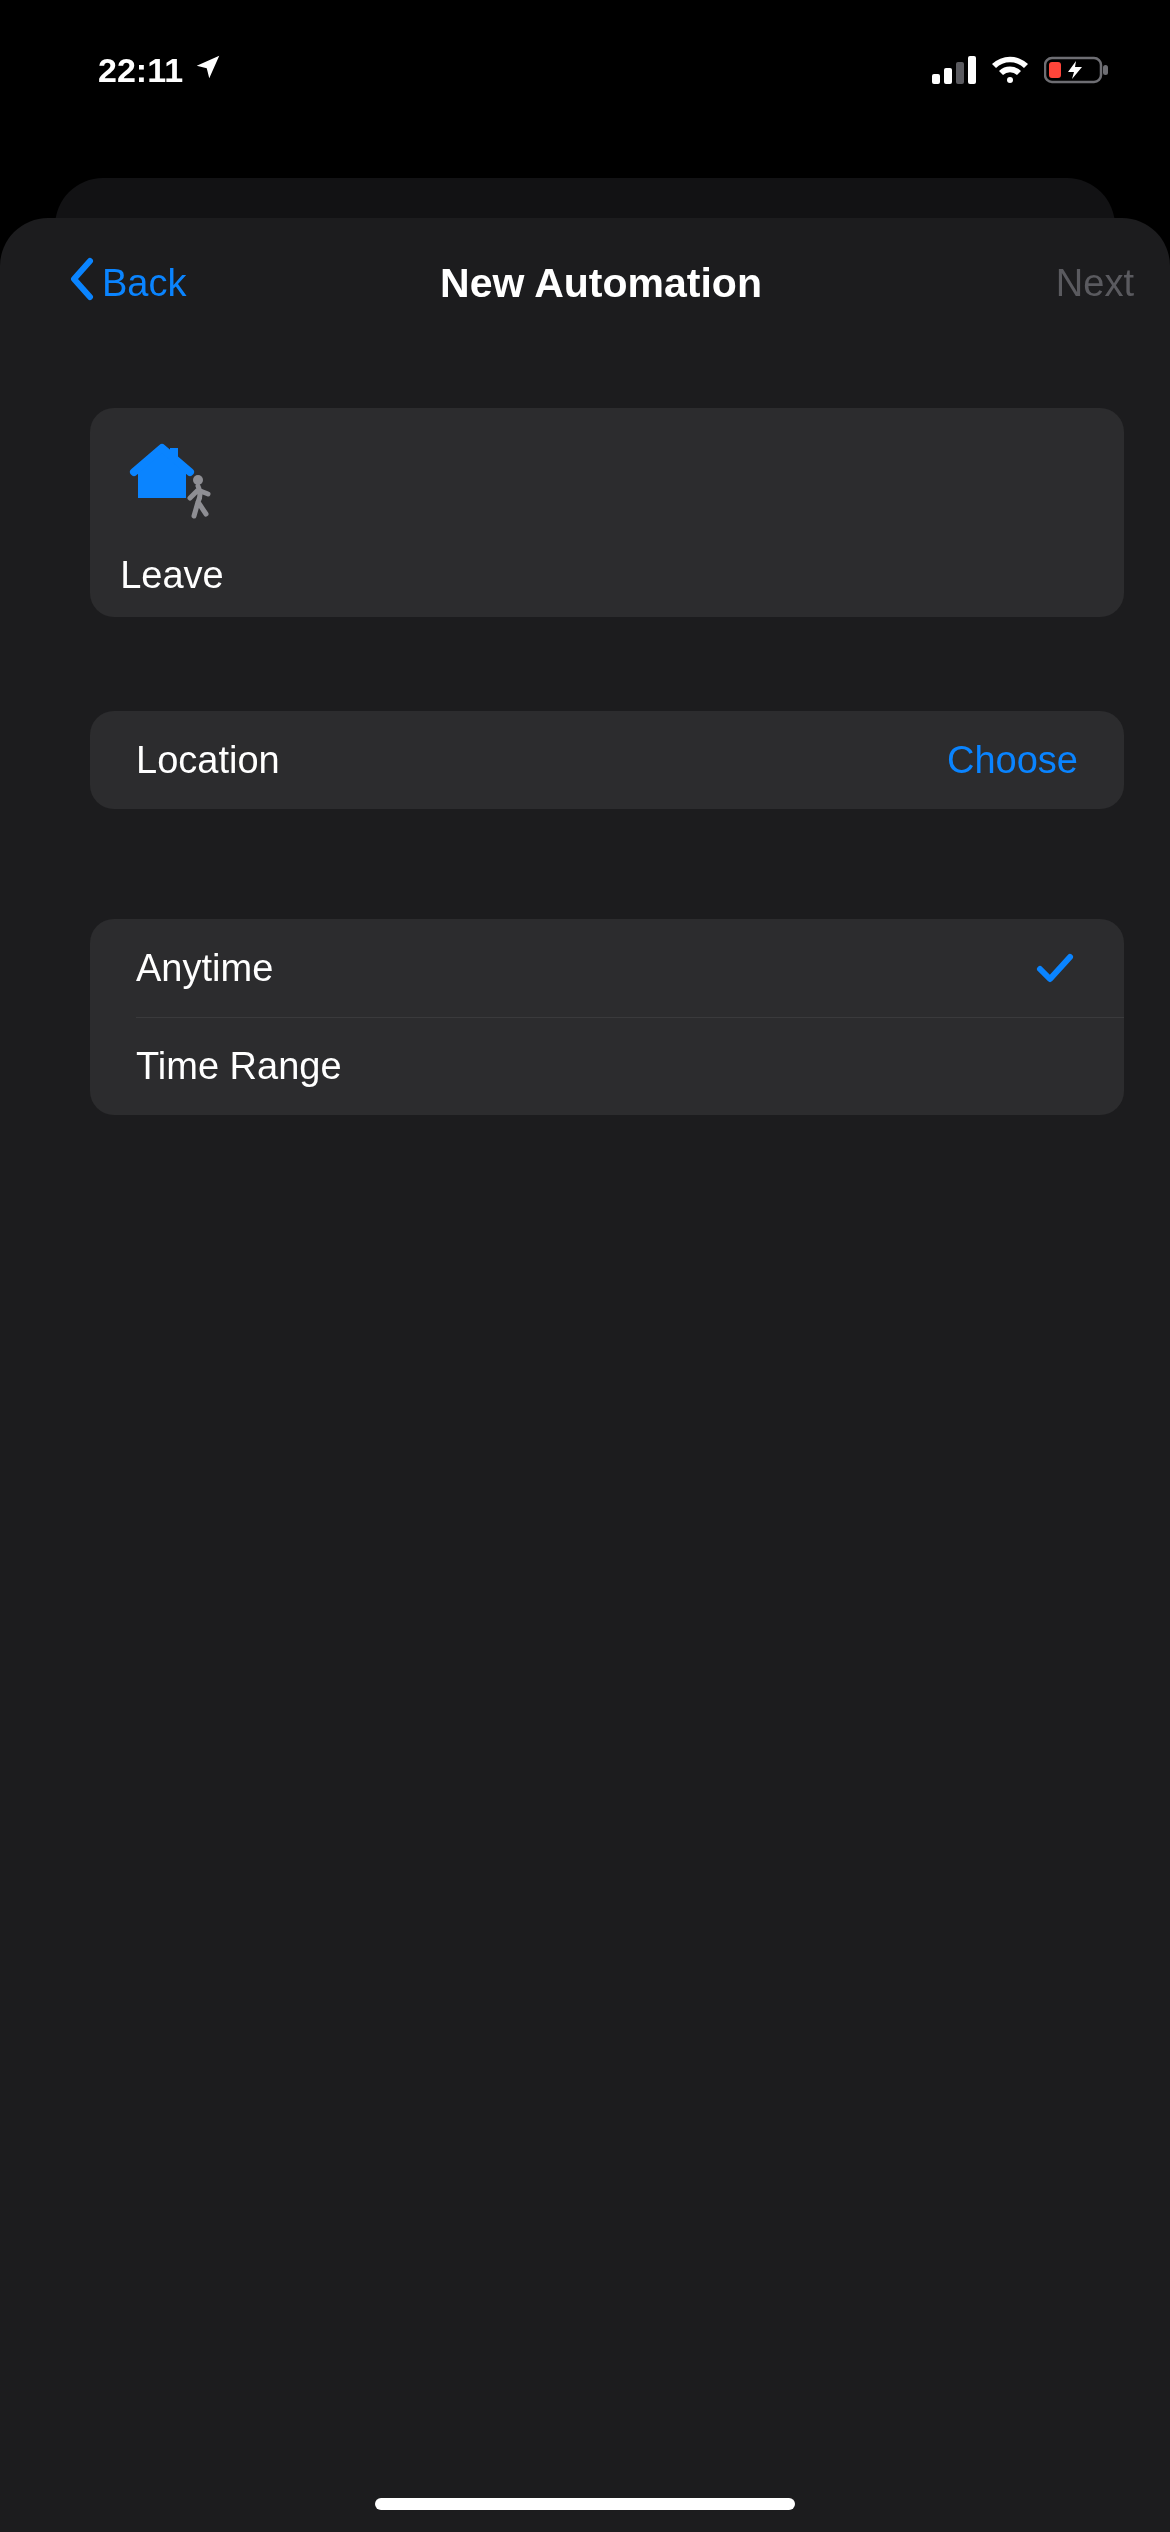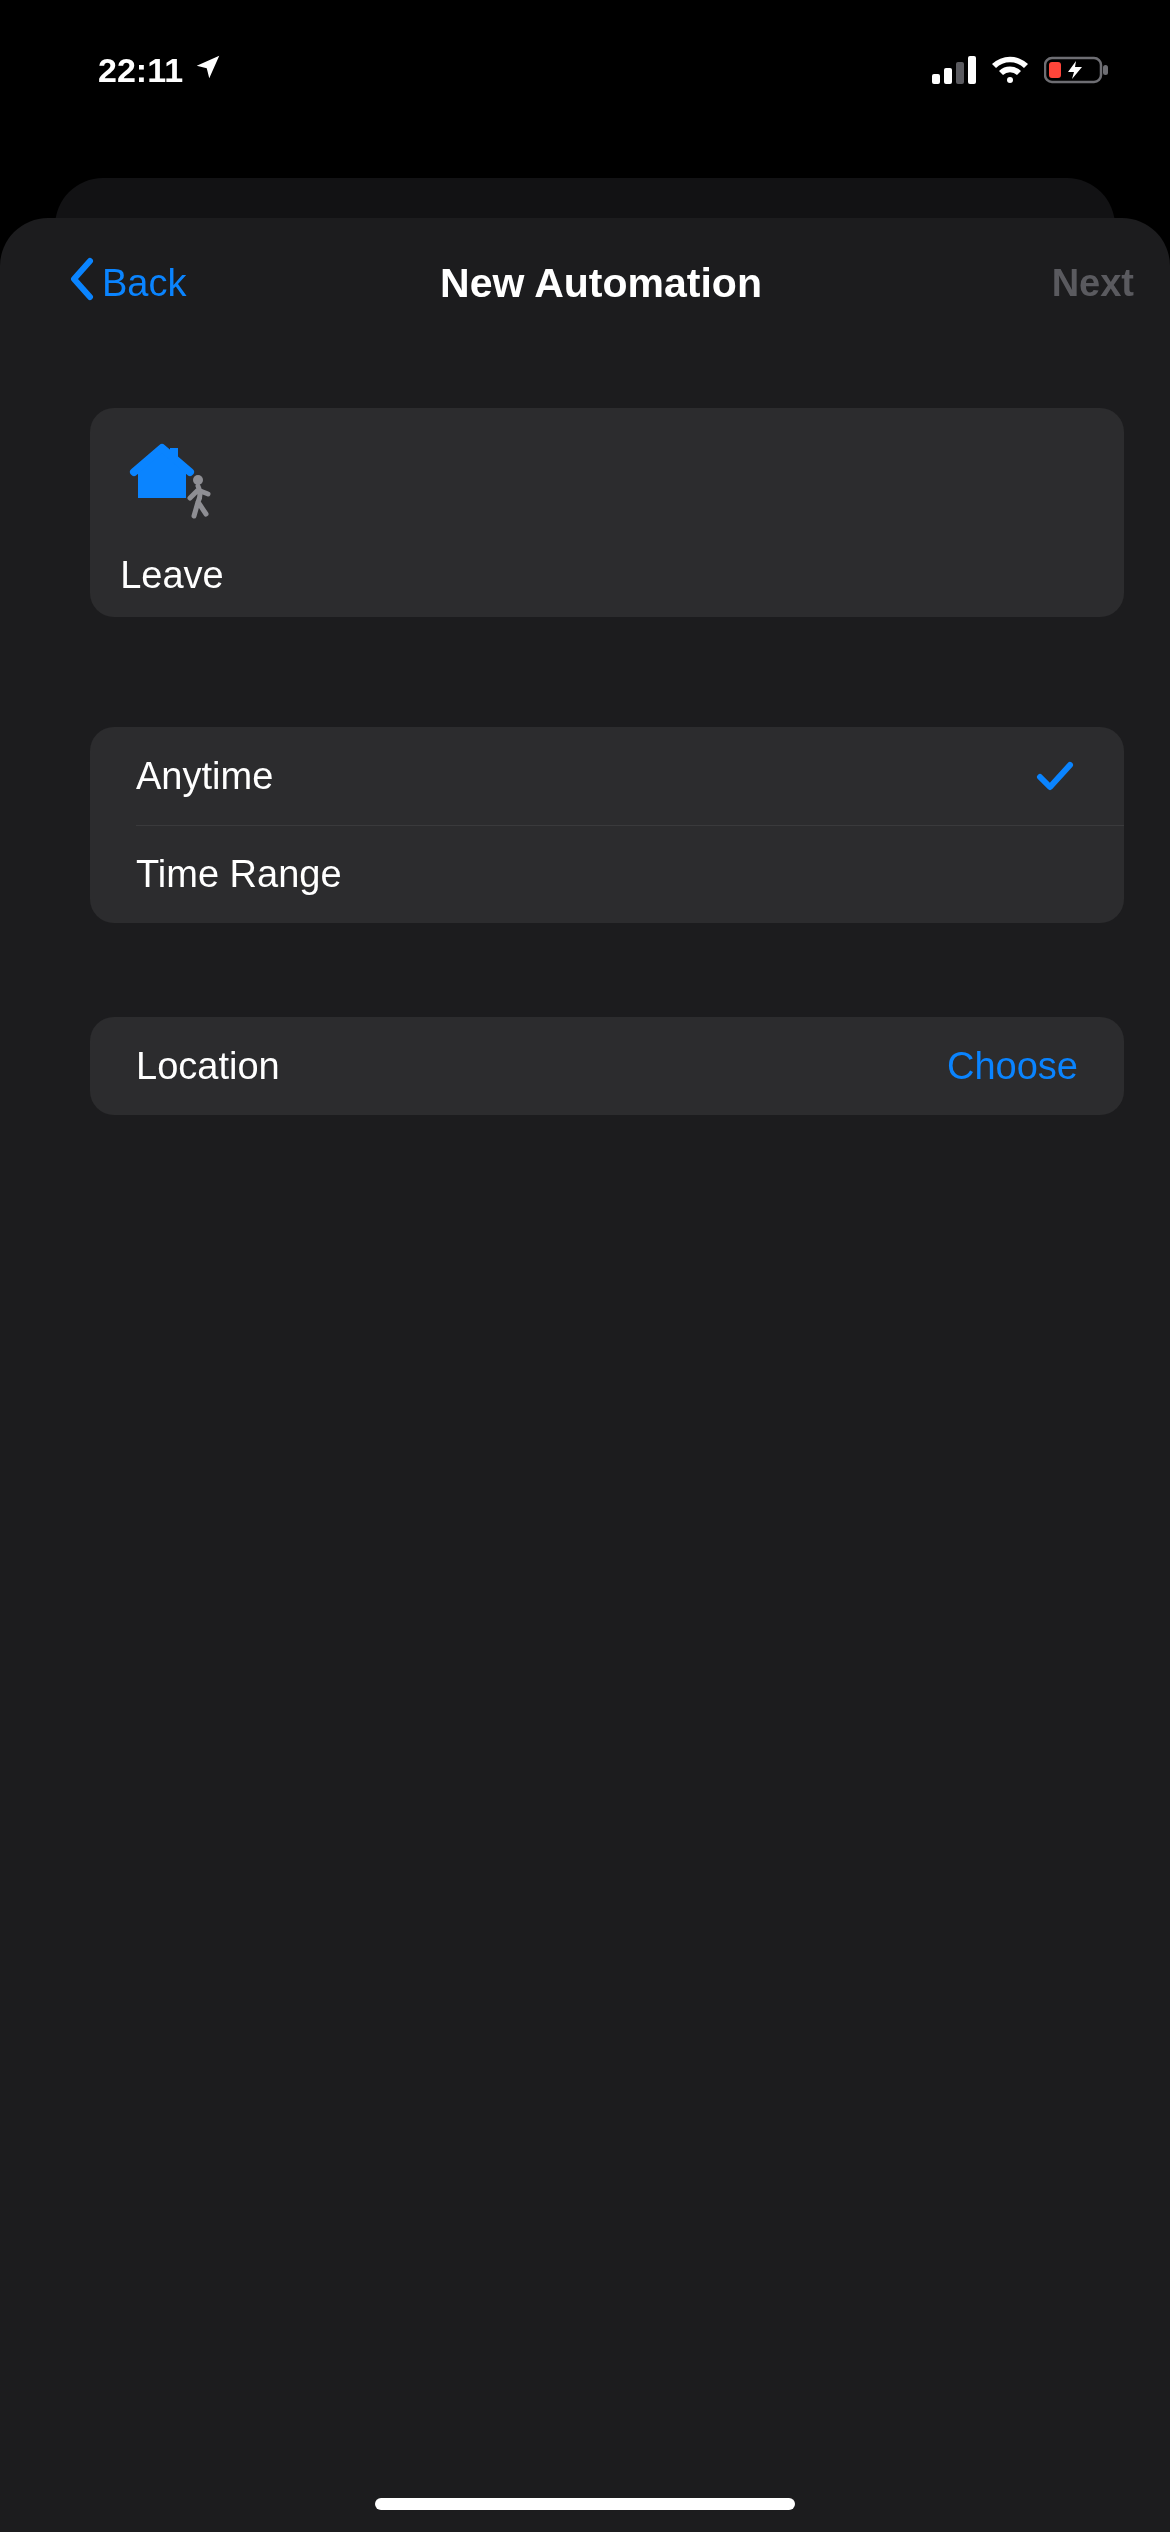--- a/index.html
+++ b/index.html
@@ -72,21 +72,20 @@
       text-align: center;
       font-size: 41px;
       font-weight: 600;
       color: #fff;
     }
     .nav-next {
       min-width: 200px;
       text-align: right;
       color: #5a5a5f;
       font-size: 38px;
-      font-weight: bold;
     }
 
     
     .content { padding: 60px 46px 0 46px; }
     h1.when {
       font-size: 64px;
       font-weight: 700;
       margin-bottom: 44px;
     }
 
@@ -217,38 +216,38 @@
                   <path d="M78 58 Q82 66 78 74 L74 88 M78 74 L86 86 M78 62 L70 70 M78 62 L88 66" stroke="#8e8e93" stroke-width="5" stroke-linecap="round" stroke-linejoin="round" fill="none"></path>
                 </g>
               </svg>
             </span>
             <span class="leave-text">Leave</span>
           </div>
         </div>
       </div>
     </div>
 
+    <div class="card group2">
+      <div class="row">
+        <span class="row-label">Location</span>
+        <span class="row-right">Choose</span>
+      </div>
+    </div>
+
     <div class="card group3">
       <div class="row">
         <span class="row-label">Anytime</span>
         <span class="check">
           <svg width="46" height="46" viewBox="0 0 46 46">
               <path d="M8 24 L18 34 L38 12" fill="none" stroke="#0a84ff" stroke-width="6" stroke-linecap="round" stroke-linejoin="round"></path>
             </svg>
         </span>
       </div>
       <div class="row">
         <div class="divider"></div>
         <span class="row-label">Time Range</span>
         <span></span>
       </div>
     </div>
-
-    <div class="card group2">
-      <div class="row">
-        <span class="row-label">Location</span>
-        <span class="row-right">Choose</span>
-      </div>
-    </div>
   </div>
 
   <div class="home-indicator"></div>
 </div>
 
 </body></html>

